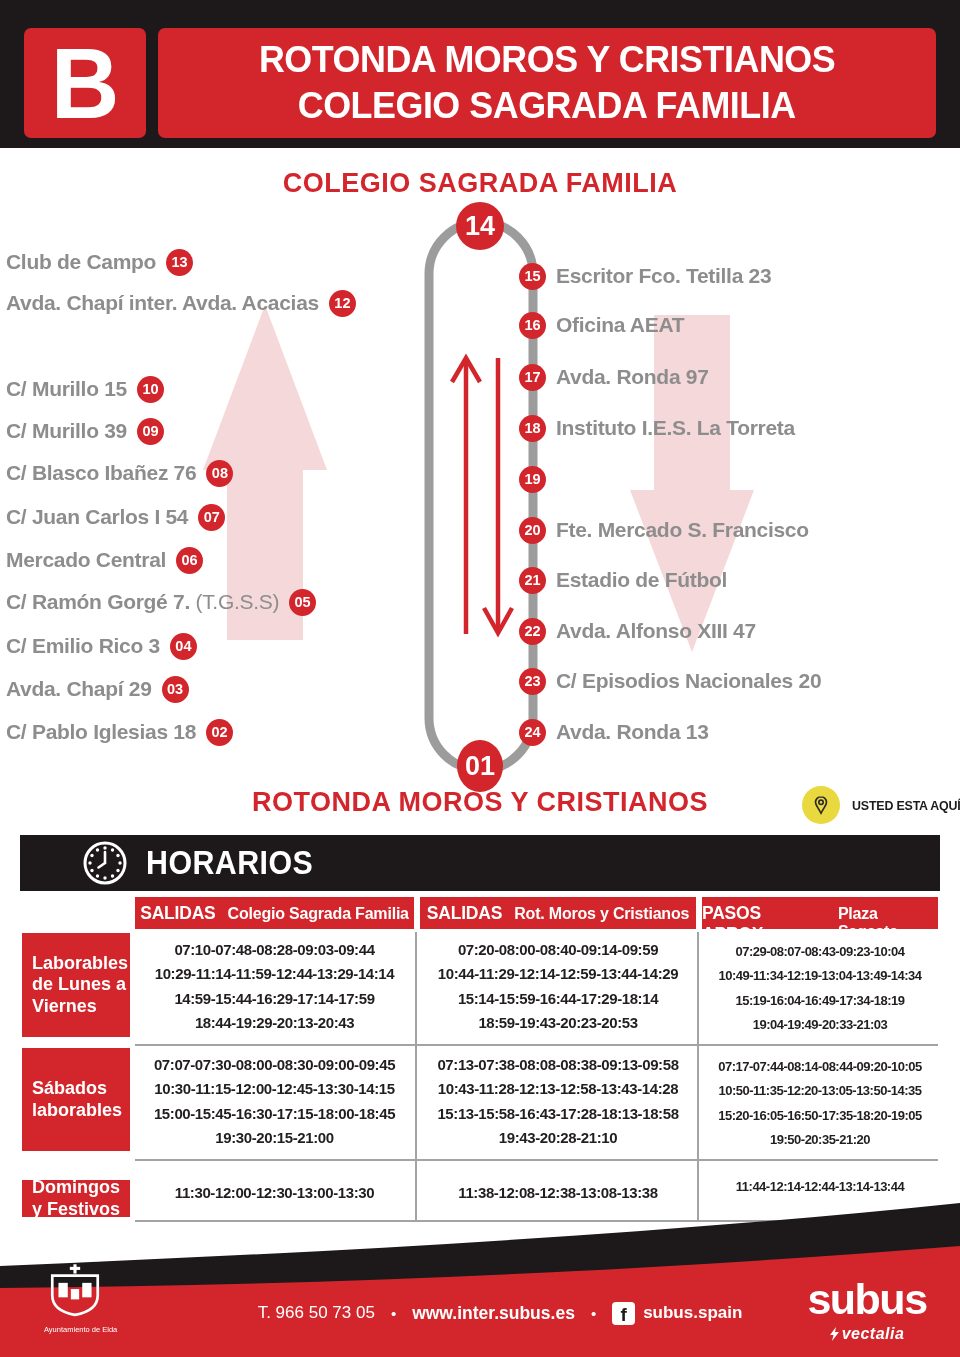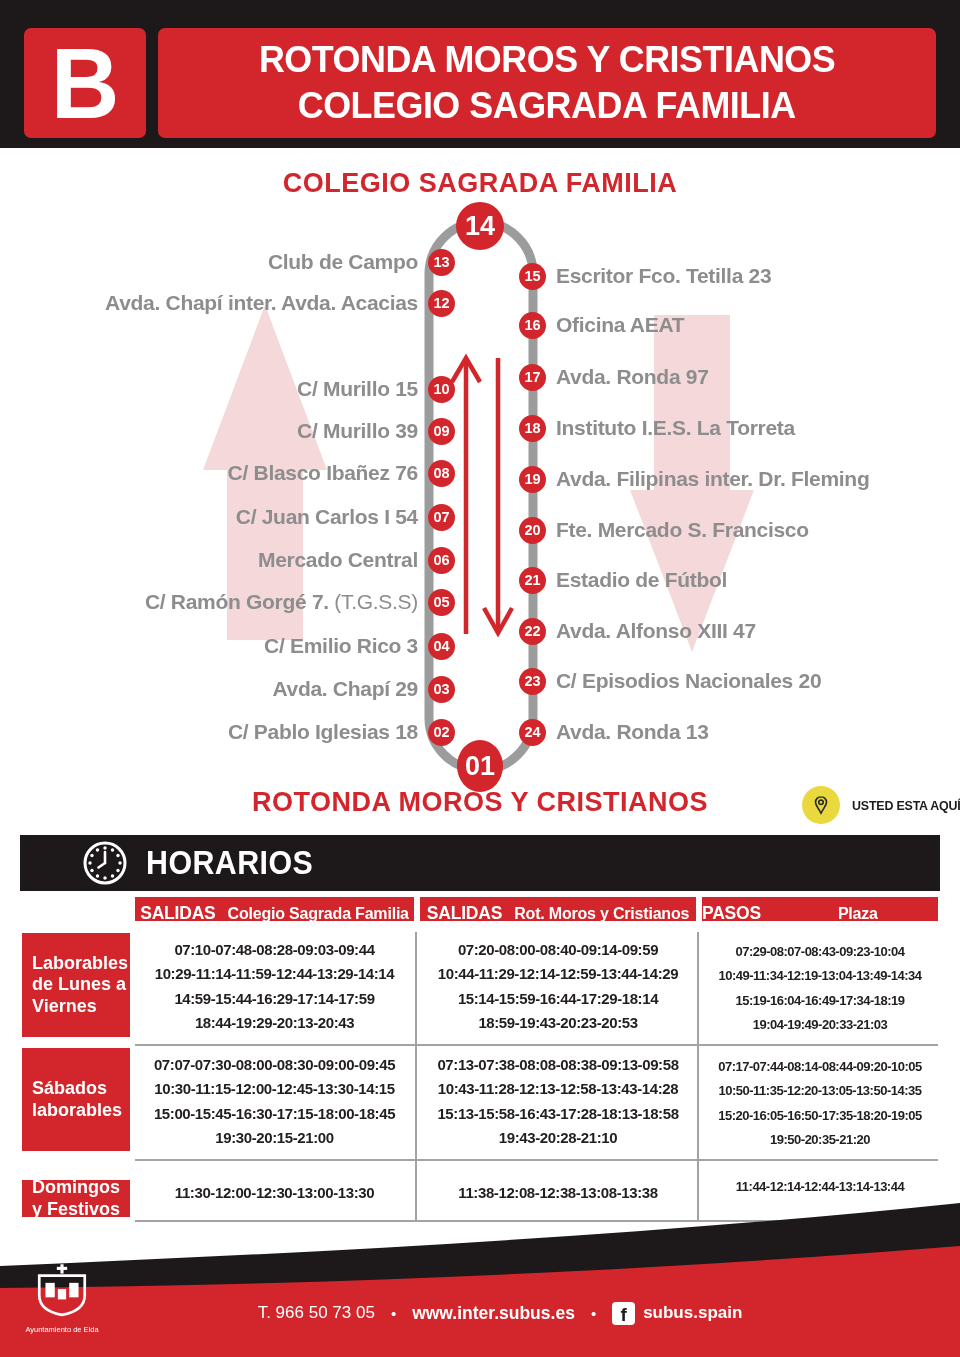--- a/index.html
+++ b/index.html
@@ -22,41 +22,41 @@
   .line-badge span{color:#fff;font-weight:700;font-size:100px;line-height:1;transform:scaleX(.95)}
   .header-title{position:absolute;left:158px;top:28px;width:778px;height:110px;background:var(--red);
     border-radius:7px;display:flex;flex-direction:column;align-items:center;justify-content:center;gap:2px}
   .header-title div{color:#fff;font-weight:700;font-size:37px;line-height:1.2;letter-spacing:-.5px;transform:scaleX(.97);white-space:nowrap}
 
   
   .map-svg{position:absolute;left:0;top:150px;z-index:1}
   .map-title{position:absolute;left:0;width:960px;text-align:center;color:var(--red);
     font-weight:700;font-size:27px;letter-spacing:.5px;z-index:2;white-space:nowrap}
   .stop-row{position:absolute;height:28px;display:flex;align-items:center;gap:10px;z-index:2}
-  .stop-row.left{left:12px;width:443px;justify-content:flex-end}
+  .stop-row.left{left:6px;width:443px;justify-content:flex-start}
   .stop-row.right{left:519px;width:441px;justify-content:flex-start}
   .stop-dot{width:27px;height:27px;border-radius:50%;background:var(--red);color:#fff;font-weight:700;
     font-size:14.5px;display:flex;align-items:center;justify-content:center;flex:0 0 27px}
   .stop-label{color:var(--graytext);font-weight:700;font-size:21px;letter-spacing:-.3px;white-space:nowrap}
   .stop-label .light{font-weight:400}
   .terminus-dot{position:absolute;background:var(--red);color:#fff;font-weight:700;display:flex;
     align-items:center;justify-content:center;border-radius:50%;z-index:3}
   .dot-14{left:456px;top:202px;width:48px;height:48px;font-size:27px}
   .dot-01{left:457px;top:740px;width:46px;height:52px;font-size:27px;border-radius:50%}
   .you-are-here{position:absolute;left:802px;top:786px;display:flex;align-items:center;gap:12px;z-index:2}
   .yah-pin{width:38px;height:38px;border-radius:50%;background:var(--yellow);display:flex;align-items:center;justify-content:center}
   .yah-text{color:#1c1c1c;font-weight:700;font-size:13.5px;letter-spacing:-.2px;transform:scaleX(.92);transform-origin:left;white-space:nowrap}
 
   
   .horarios-bar{position:absolute;left:20px;top:835px;width:920px;height:56px;background:var(--ink);
     border-radius:0;display:flex;align-items:center;z-index:2}
   .horarios-bar svg{margin-left:62px}
   .horarios-title{color:#fff;font-weight:700;font-size:33px;letter-spacing:.5px;margin-left:18px;transform:scaleX(.92);transform-origin:left}
 
-  .col-head{position:absolute;height:24px;background:var(--red);color:#fff;display:flex;align-items:baseline;
+  .col-head{position:absolute;height:32px;background:var(--red);color:#fff;display:flex;align-items:baseline;
     justify-content:center;gap:12px;padding-top:6px;z-index:2}
   .col-head .strong{font-weight:700;font-size:17.5px;letter-spacing:-.2px}
   .col-head .rest{font-weight:700;font-size:16px;letter-spacing:-.2px}
   .ch1{left:135px;top:897px;width:279px}
   .ch2{left:420px;top:897px;width:276px}
   .ch3{left:702px;top:897px;width:236px}
 
   .row-label{position:absolute;left:22px;width:108px;background:var(--red);color:#fff;font-weight:700;
     font-size:18px;line-height:1.18;display:flex;align-items:center;padding-left:10px;z-index:2}
   .rl1{top:933px;height:104px}
@@ -76,21 +76,21 @@
   .footer-center .dotsep{font-size:15px}
   .footer-center .web{font-size:17.5px;font-weight:700}
   .fb{display:flex;align-items:center;gap:8px}
   .fb-badge{width:23px;height:23px;background:#fff;border-radius:4px;color:#1d191a;font-weight:700;
     font-size:19px;display:flex;align-items:flex-end;justify-content:center;line-height:.95;overflow:hidden}
   .fb-name{font-size:17px;font-weight:700}
   .brand{position:absolute;left:797px;top:1278px;width:140px;text-align:center;z-index:6;color:#fff}
   .brand .word{font-weight:700;font-size:43px;letter-spacing:-1.5px;line-height:1}
   .brand .sub{display:flex;align-items:center;justify-content:center;gap:3px;margin-top:4px;
     font-weight:700;font-style:italic;font-size:16px;letter-spacing:.5px}
-  .council{position:absolute;left:20px;top:1256px;width:84px;z-index:6;text-align:center}
+  .council{position:absolute;left:44px;top:1256px;width:84px;z-index:6;text-align:left}
   .council .caption{color:#fff;font-size:7.5px;margin-top:3px;white-space:nowrap}
 </style>
 </head>
 <body>
 
 <div class="page">
 
   <div class="header">
     <div class="line-badge">
       <span>B</span>
@@ -179,21 +179,20 @@
   <div class="stop-row right" style="top:363px">
     <span class="stop-dot">17</span>
     <span class="stop-label">Avda. Ronda 97</span>
   </div>
   <div class="stop-row right" style="top:414px">
     <span class="stop-dot">18</span>
     <span class="stop-label">Instituto I.E.S. La Torreta</span>
   </div>
   <div class="stop-row right" style="top:465px">
     <span class="stop-dot">19</span>
-    <span class="stop-label">Avda. Filipinas inter. Dr. Fleming</span>
   </div>
   <div class="stop-row right" style="top:516px">
     <span class="stop-dot">20</span>
     <span class="stop-label">Fte. Mercado S. Francisco</span>
   </div>
   <div class="stop-row right" style="top:566px">
     <span class="stop-dot">21</span>
     <span class="stop-label">Estadio de Fútbol</span>
   </div>
   <div class="stop-row right" style="top:617px">
@@ -329,14 +328,23 @@
     <span class="phone">T. 966 50 73 05</span>
     <span class="dotsep">•</span>
     <span class="web">www.inter.subus.es</span>
     <span class="dotsep">•</span>
     <span class="fb">
       <span class="fb-badge">f</span>
       <span class="fb-name">subus.spain</span>
     </span>
   </div>
 
+  <div class="brand">
+    <div class="word">subus</div>
+    <div class="sub">
+      <svg width="9" height="14" viewBox="0 0 9 14">
+        <polygon points="6,0 0,8 3.5,8 2,14 9,5 5,5" fill="#fff"></polygon>
+      </svg>
+      <span>vectalia</span>
+    </div>
+  </div>
 
 </div>
 
 </body></html>

